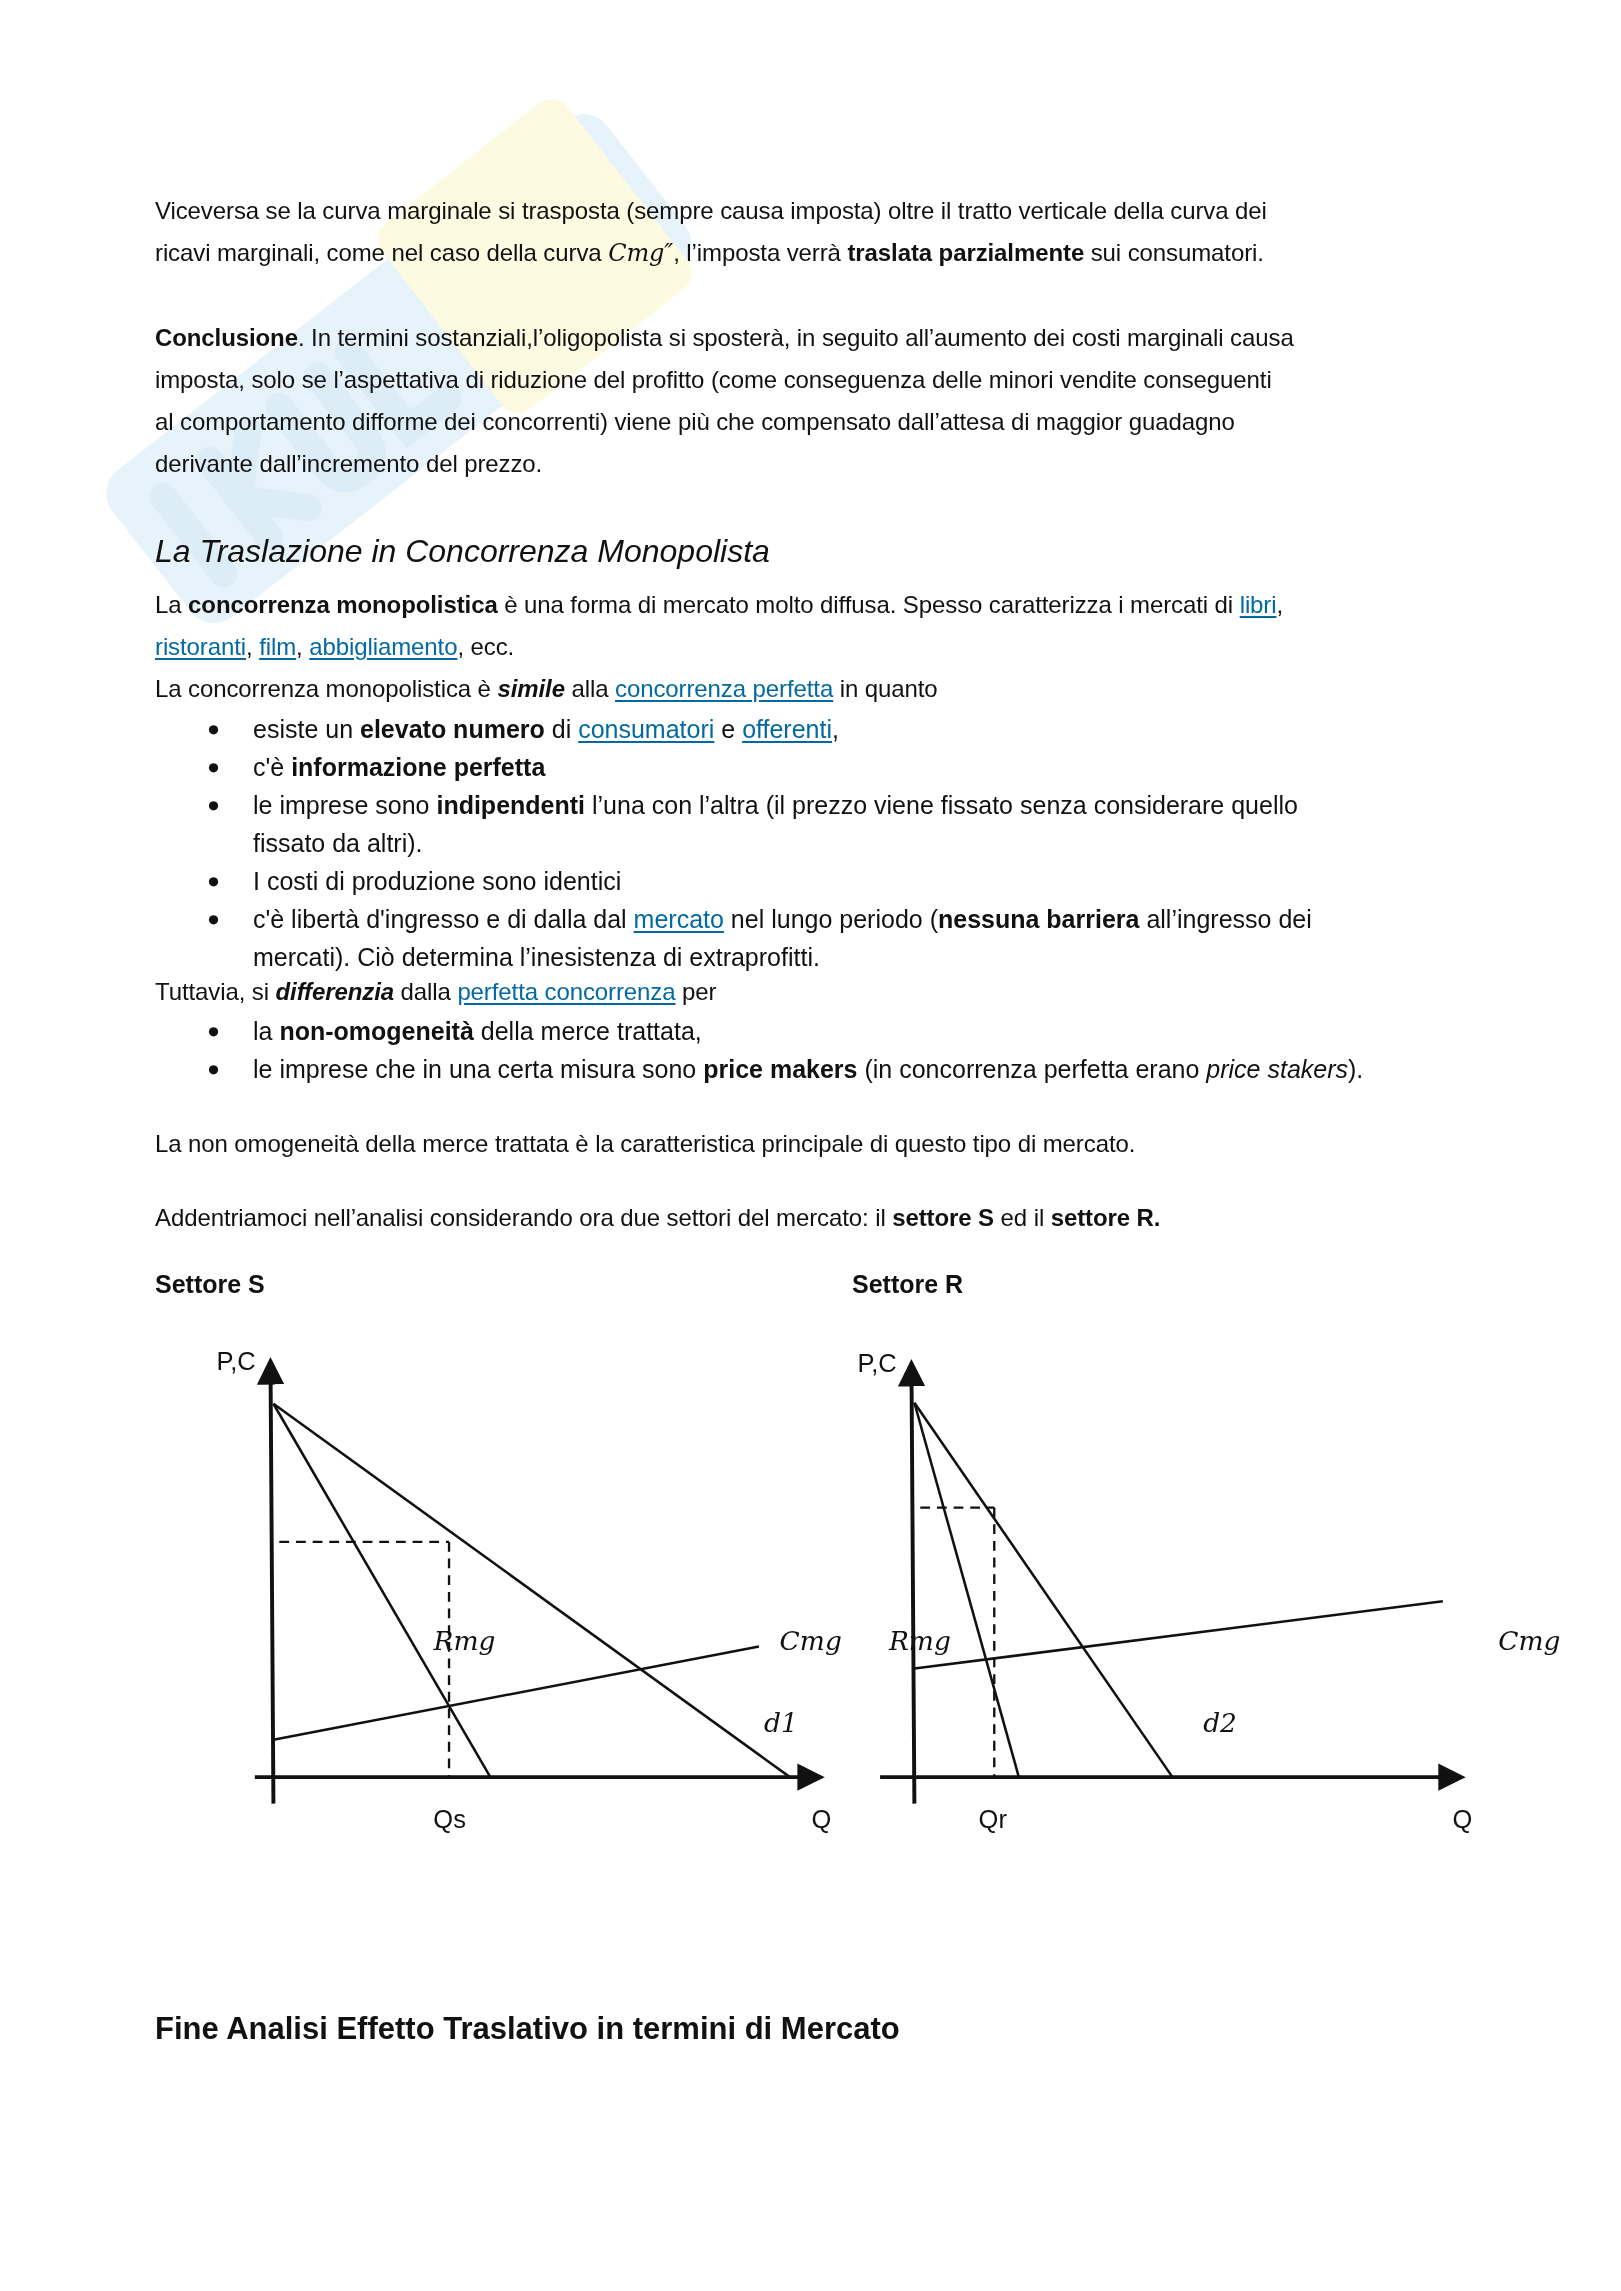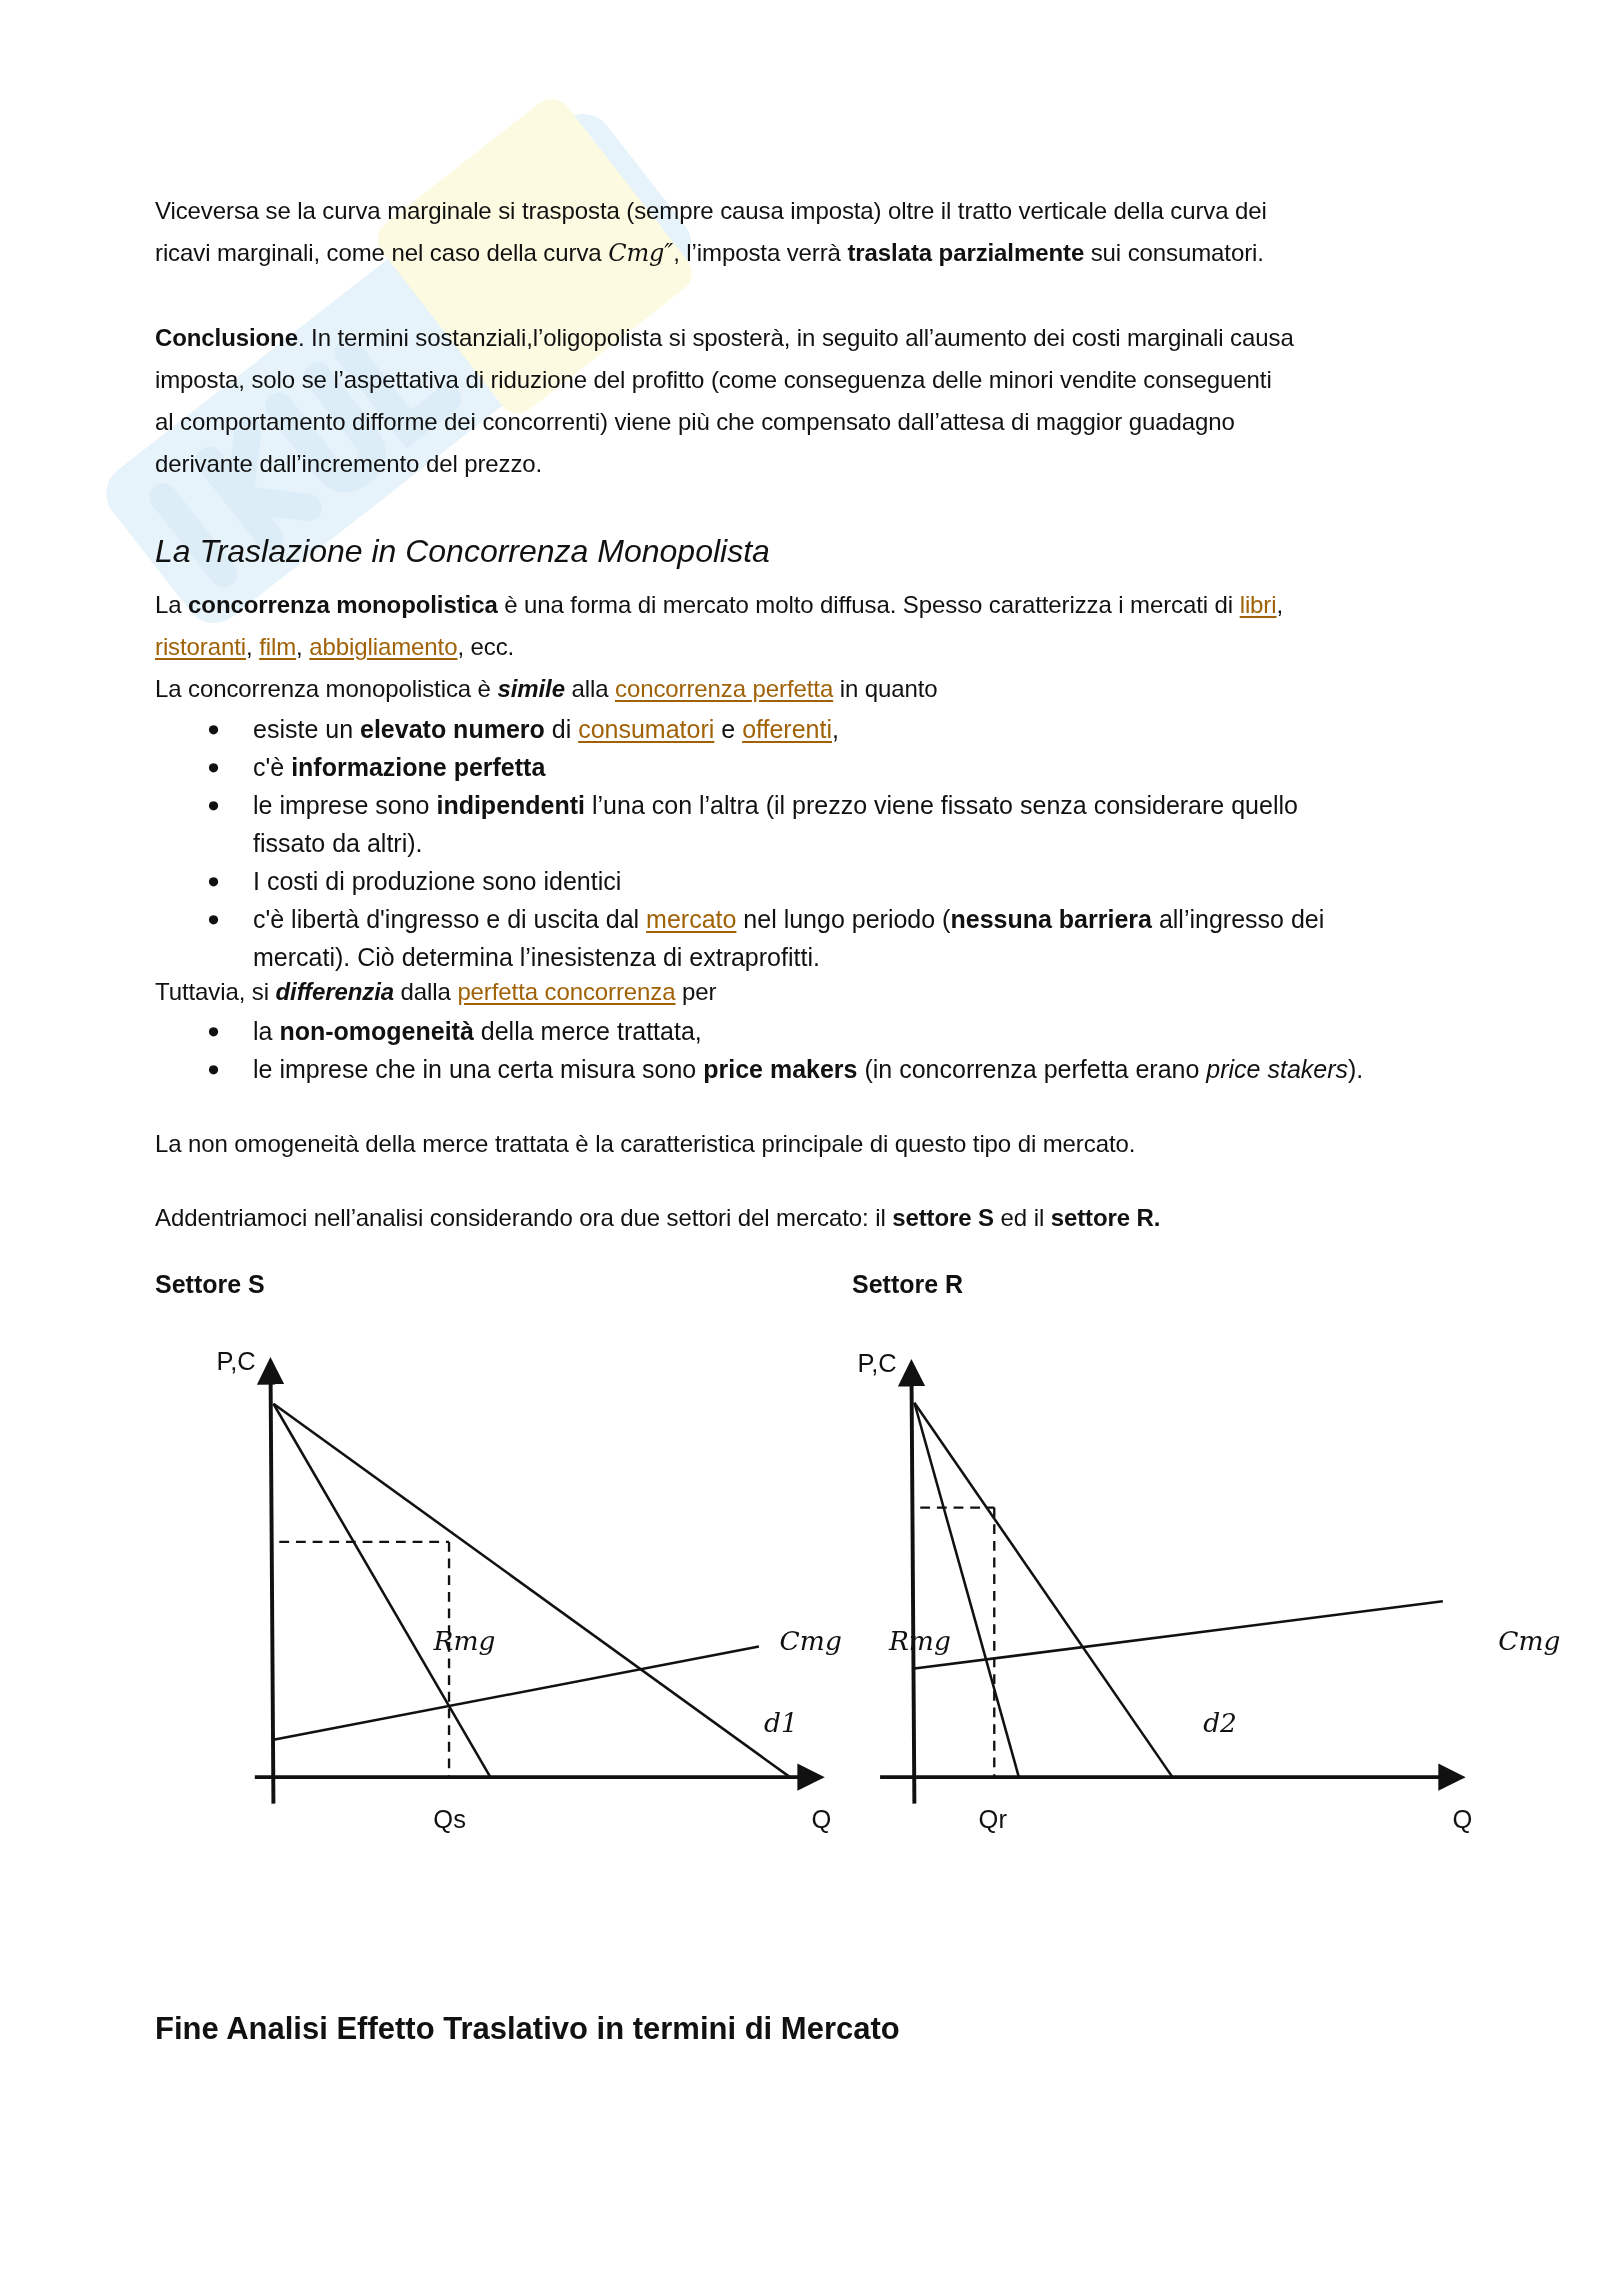--- a/index.html
+++ b/index.html
@@ -6,21 +6,21 @@
   body { width: 1621px; height: 2292px; position: relative; overflow: hidden;
          font-family: "Liberation Sans", "DejaVu Sans", sans-serif; color: #111111; }
   .watermark { position: absolute; left: 39px; top: 59px; width: 686px; height: 608px; pointer-events: none; z-index: 0; }
   .page { position: absolute; left: 155px; top: 0; width: 1313px; z-index: 1; }
   .p { position: absolute; left: 0; font-size: 24px; line-height: 42px; white-space: nowrap; letter-spacing: -0.1px; }
   .tight { line-height: 38px; }
   b, .b { font-weight: bold; }
   .bi { font-weight: bold; font-style: italic; }
   .i { font-style: italic; }
   .math { font-family: "DejaVu Serif", "Liberation Serif", serif; font-style: italic; }
-  a, .link { color: #a16207; text-decoration: underline; text-underline-offset: 2.9px; }
+  a, .link { color: #0369a1; text-decoration: underline; text-underline-offset: 2.9px; }
   .h2 { position: absolute; left: 0; font-size: 32px; color: #111; white-space: nowrap; font-style: italic; }
   .h1 { position: absolute; left: 0; font-size: 31px; font-weight: bold; white-space: nowrap; }
   ul.list { position: absolute; margin: 0; padding: 0; list-style: none; font-size: 25px; line-height: 38px; }
   ul.list li { position: relative; padding-left: 98px; white-space: nowrap; }
   ul.list li .bullet { position: absolute; left: 52px; top: 0; font-size: 21.6px; }
   .chart { position: absolute; left: 0; top: 0; width: 1621px; height: 2292px; z-index: 1; pointer-events: none; }
   .chart text { font-family: "Liberation Sans", sans-serif; font-size: 26px; fill: #111; }
   .chart text.m { font-family: "DejaVu Serif", "Liberation Serif", serif; font-style: italic; font-size: 27px; }
   .sect { position: absolute; font-weight: bold; font-size: 25px; white-space: nowrap; }
 </style>
@@ -79,21 +79,21 @@
     <li>
       <span class="bullet">●</span>
       <span>le imprese sono </span><b>indipendenti</b><span> l’una con l’altra (il prezzo viene fissato senza considerare quello</span><br><span>fissato da altri).</span>
     </li>
     <li>
       <span class="bullet">●</span>
       <span> I costi di produzione sono identici</span>
     </li>
     <li>
       <span class="bullet">●</span>
-      <span>c'è libertà d'ingresso e di uscita dal </span><a class="link">mercato</a><span> nel lungo periodo (</span><b>nessuna barriera</b><span> all’ingresso dei</span><br><span>mercati). Ciò determina l’inesistenza di extraprofitti.</span>
+      <span>c'è libertà d'ingresso e di dalla dal </span><a class="link">mercato</a><span> nel lungo periodo (</span><b>nessuna barriera</b><span> all’ingresso dei</span><br><span>mercati). Ciò determina l’inesistenza di extraprofitti.</span>
     </li>
   </ul>
 
   <div class="p tight" style="top:973px;">
     <span>Tuttavia, si </span><span class="bi">differenzia</span><span> dalla </span><a class="link">perfetta concorrenza</a><span> per</span>
   </div>
 
   <ul class="list" style="top:1012px; left:0;">
     <li>
       <span class="bullet">●</span>

